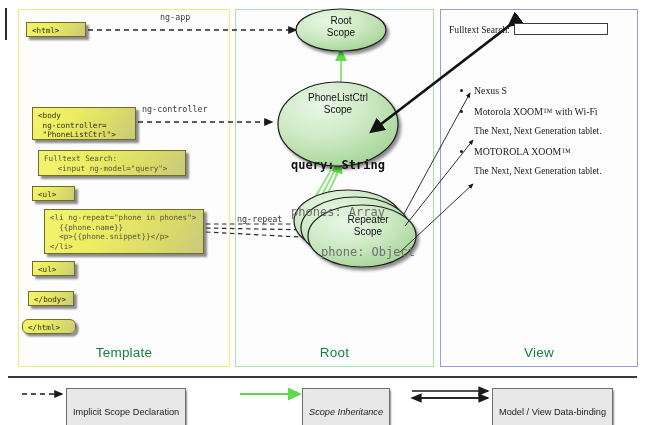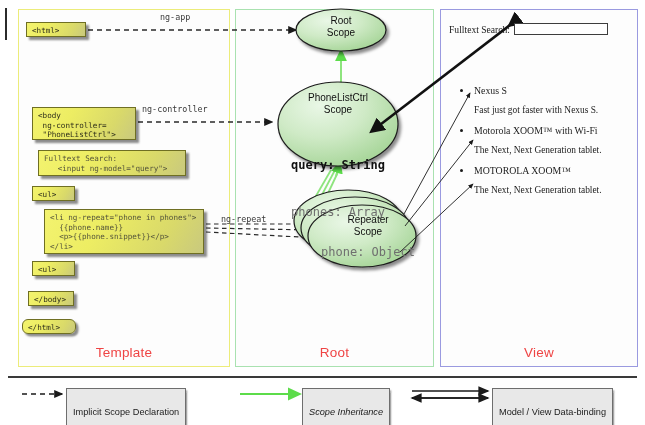--- a/index.html
+++ b/index.html
@@ -35,21 +35,21 @@
   .panel-template { left: 18px;  top: 9px; width: 212px; height: 358px; border: 1.5px solid #ecec7a; }
   .panel-model    { left: 235px; top: 9px; width: 199px; height: 358px; border: 1.5px solid #a9e2b0; }
   .panel-view     { left: 440px; top: 9px; width: 198px; height: 358px; border: 1.5px solid #9a9ae0; }
 
   .panel-label {
     position: absolute;
     bottom: 6px;
     left: 0; right: 0;
     text-align: center;
     font-size: 13.5px;
-    color: #ef4444;
+    color: #15803d;
     letter-spacing: .2px;
   }
 
   
   .left-rule {
     position: absolute;
     left: 5px; top: 8px;
     width: 1.5px; height: 32px;
     background: #2b2b2b;
   }
@@ -82,21 +82,21 @@
   
   .edge-label {
     position: absolute;
     font-family: "DejaVu Sans Mono", "Liberation Mono", monospace;
     font-size: 8.4px;
     color: #3a3a3a;
     white-space: nowrap;
   }
   #lbl-ng-app        { left: 160px; top: 12px; }
   #lbl-ng-controller { left: 142px; top: 104px; }
-  #lbl-ng-repeat     { left: 221px; top: 214px; }
+  #lbl-ng-repeat     { left: 237px; top: 214px; }
 
   
   .ellipse-text {
     position: absolute;
     text-align: center;
     color: #111;
     pointer-events: none;
     white-space: pre;
   }
   .ell-title { font-size: 10px; line-height: 11.5px; }
@@ -323,21 +323,20 @@
   <div class="view-content">
     <div class="fulltext-row">
       <span class="fulltext-label">Fulltext Search:</span>
       <input class="fulltext-input" type="text" placeholder="" style="">
     </div>
 
     <div class="phone-list">
       <div class="phone-item">
         <span class="phone-bullet"></span>
         <div class="phone-name">Nexus S</div>
-        <div class="phone-snippet">Fast just got faster with Nexus S.</div>
       </div>
       <div class="phone-item">
         <span class="phone-bullet"></span>
         <div class="phone-name">Motorola XOOM™  with Wi-Fi</div>
         <div class="phone-snippet">The Next, Next Generation tablet.</div>
       </div>
       <div class="phone-item">
         <span class="phone-bullet"></span>
         <div class="phone-name">MOTOROLA XOOM™</div>
         <div class="phone-snippet">The Next, Next Generation tablet.</div>

